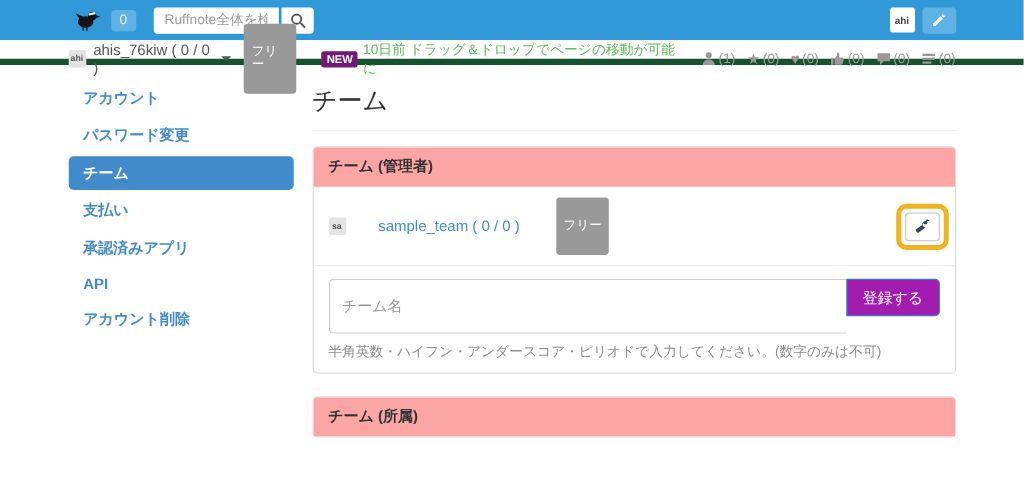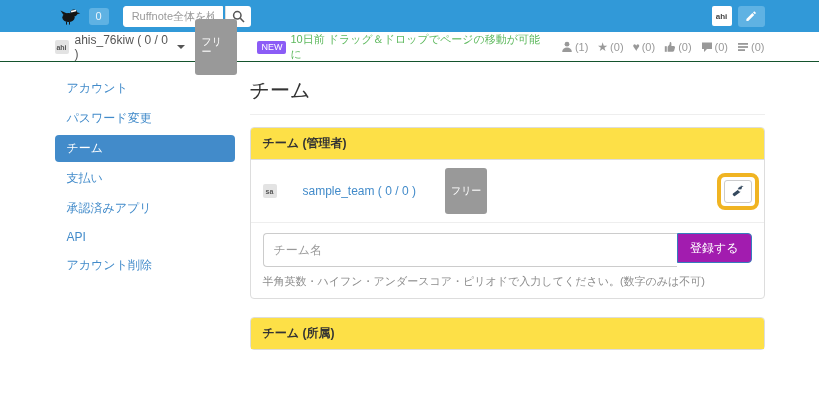--- a/index.html
+++ b/index.html
@@ -35,63 +35,63 @@
     width: 20px; height: 20px; background: #fff; border-radius: 2px; cursor: pointer;
     font-size: 8px; color: #444; display: flex; align-items: center; justify-content: center;
     font-weight: bold;
   }
   .edit-btn {
     width: 27px; height: 21px; background: #5fb2e3; border: none; border-radius: 3px;
     margin-left: 6px; cursor: pointer; display: flex; align-items: center; justify-content: center;
   }
 
   
-  .subheader { height: 30px; border-bottom: 1px solid #14532d; background: #fff; }
+  .subheader { height: 20px; border-bottom: 5px solid #14532d; background: #fff; }
   .subheader .container { height: 30px; display: flex; align-items: center; }
   .mini-avatar {
     width: 14px; height: 14px; border-radius: 2px; background: #e3e3e3; color: #555;
     font-size: 7px; display: inline-flex; align-items: center; justify-content: center;
     flex: none; font-weight: bold;
   }
   .user-name { color: #555; margin-left: 6px; cursor: pointer; }
   .caret {
     display: inline-block; width: 0; height: 0; margin-left: 4px; vertical-align: middle;
     border-left: 4px solid transparent; border-right: 4px solid transparent;
     border-top: 4px solid #555;
   }
   .badge-gray {
     background: #999; color: #fff; font-size: 10px; padding: 18px 6px;
     border-radius: 3px; margin-left: 10px; line-height: 1;
   }
   .sub-right { margin-left: auto; display: flex; align-items: center; }
   .badge-new {
-    background: #8b5cf6; color: #fff; font-size: 9px; font-weight: normal;
+    background: #701a75; color: #fff; font-size: 9px; font-weight: bold;
     padding: 2px 4px; border-radius: 2px; line-height: 1; margin-left: 20px;
   }
   .news-link { color: #5cb85c; font-size: 11px; margin-left: 4px; text-decoration: none; }
   .stats { display: flex; align-items: center; margin-left: 10px; }
   .stat { display: flex; align-items: center; margin-left: 9px; color: #999; font-size: 11px; }
   .stat .glyph { font-size: 12px; color: #999; margin-right: 2px; line-height: 1; }
   .stat svg { margin-right: 2px; }
 
   
   .content { display: flex; padding-top: 13px; }
   .sidebar { width: 180px; flex: none; }
   .side-item {
     display: block; padding: 5px 12px; margin-bottom: 3px; border-radius: 4px;
-    color: #428bca; text-decoration: none; cursor: pointer; font-size: 12px;
+    color: #428bca; text-decoration: none; cursor: pointer; font-size: 12px; font-weight: bold;
   }
   .side-item.active { background: #428bca; color: #fff; }
   .main { width: 515px; margin-left: 15px; }
   .page-title { font-size: 20px; font-weight: 400; color: #333; margin: 2px 0 10px; }
   .title-rule { border: none; border-top: 1px solid #eee; margin-bottom: 12px; }
 
   .panel { border: 1px solid #ddd; border-radius: 4px; margin-bottom: 18px; background: #fff; }
   .panel-heading {
-    background: #fde047; padding: 7px 12px; font-weight: bold; font-size: 12px;
+    background: #fca5a5; padding: 7px 12px; font-weight: bold; font-size: 12px;
     color: #333; border-radius: 3px 3px 0 0;
   }
   .panel .panel-heading.with-body { border-bottom: 1px solid #ddd; }
   .team-row {
     display: flex; align-items: center; padding: 8px 12px; border-bottom: 1px solid #eee;
     min-height: 38px;
     gap: 19px;
   }
   .team-link { color: #428bca; text-decoration: none; margin-left: 7px; }
   .wrench-wrap { margin-left: auto; position: relative; display: inline-flex; }
@@ -99,21 +99,21 @@
     width: 28px; height: 23px; background: #fff; border: 1px solid #ccc; border-radius: 3px;
     cursor: pointer; display: flex; align-items: center; justify-content: center;
   }
   .highlight-ring {
     position: absolute; top: -7px; left: -7px; right: -7px; bottom: -7px;
     border: 4px solid #f0b422; border-radius: 8px; pointer-events: none;
   }
   .form-area { padding: 10px 12px 9px; }
   .input-group { display: flex; }
   .team-input {
-    flex: 1; height: 34px; border: 1px solid #ccc; border-right: none;
+    flex: 1; height: 44px; border: 1px solid #ccc; border-right: none;
     border-radius: 4px 0 0 4px; padding: 0 10px; font-size: 12px; color: #333; outline: none;
     font-family: "Liberation Sans", "DejaVu Sans", sans-serif;
   }
   .team-input::placeholder { color: #999; }
   .submit-btn {
     height: 30px; background: #a21caf; border: 1px solid #357ebd; color: #fff;
     border-radius: 0 4px 4px 0; padding: 0 12px; font-size: 12px; cursor: pointer;
     font-family: "Liberation Sans", "DejaVu Sans", sans-serif;
   }
   .help-text { color: #8c8c8c; font-size: 11px; margin-top: 7px; }

